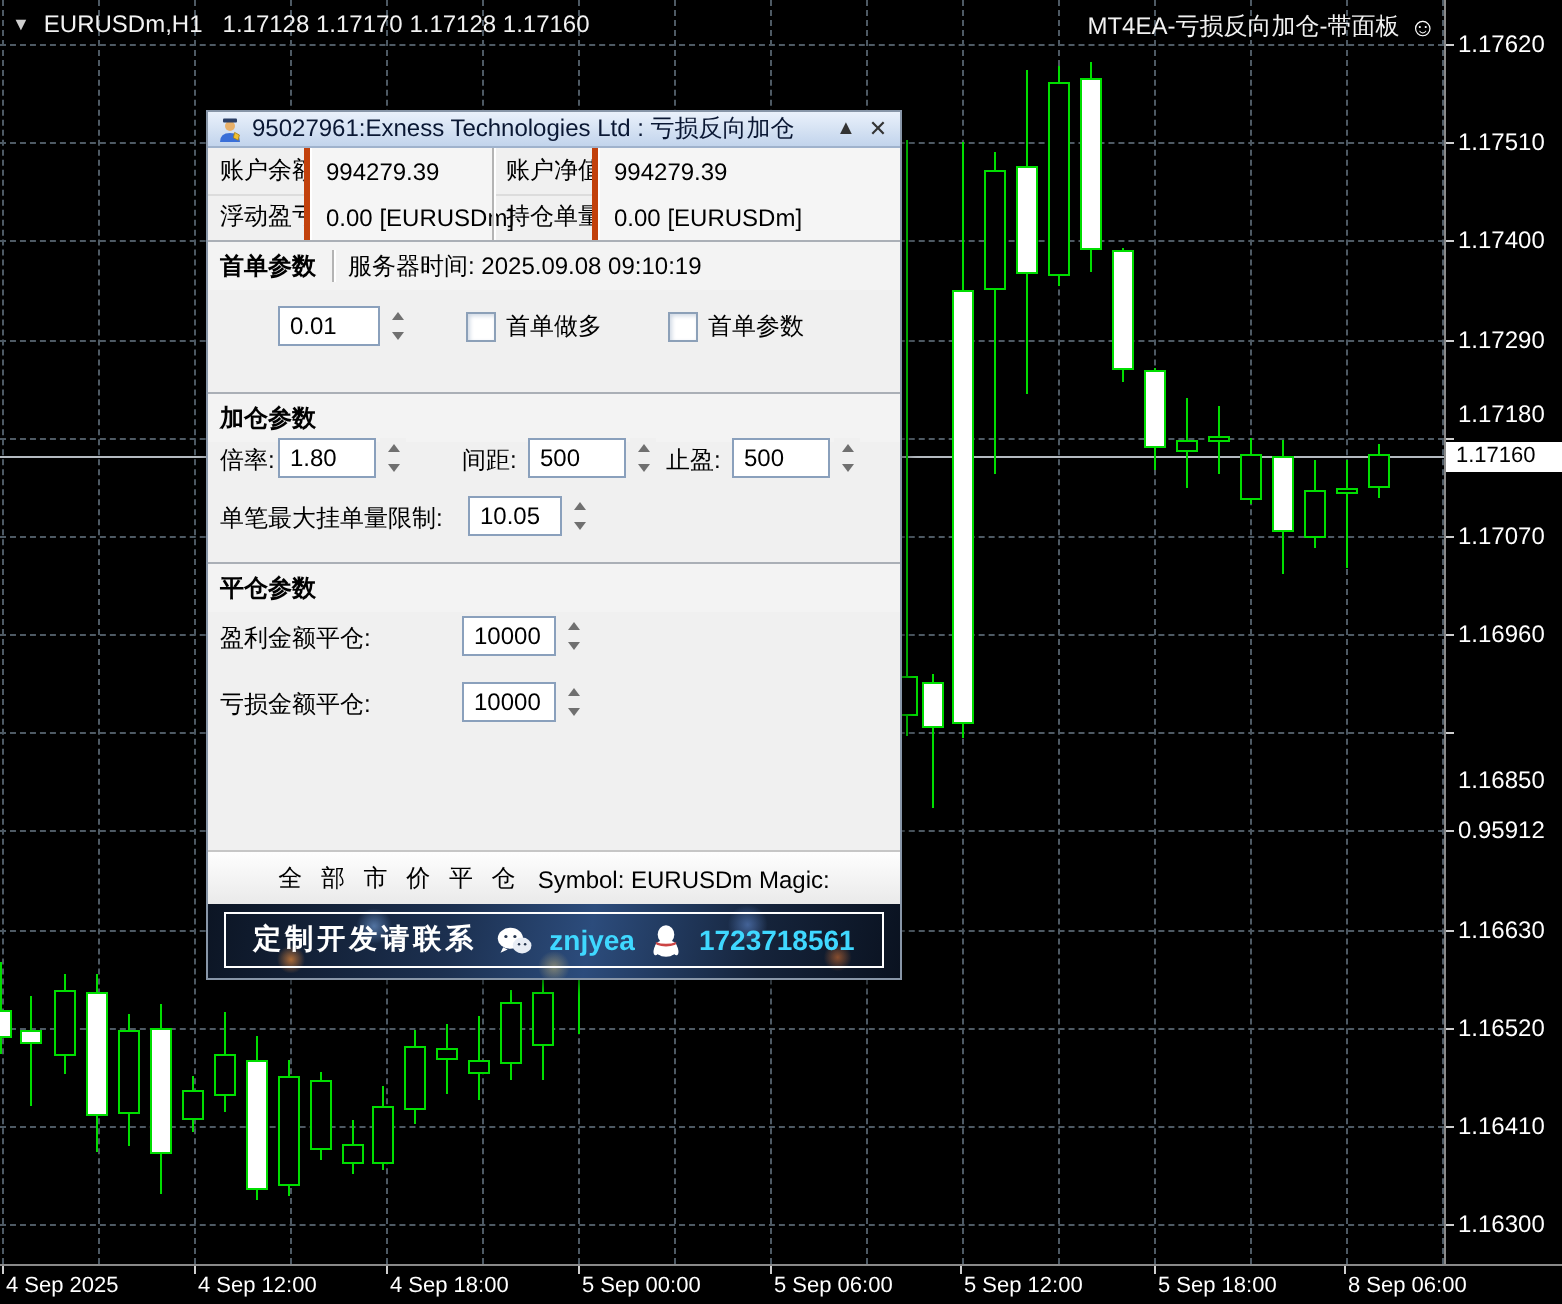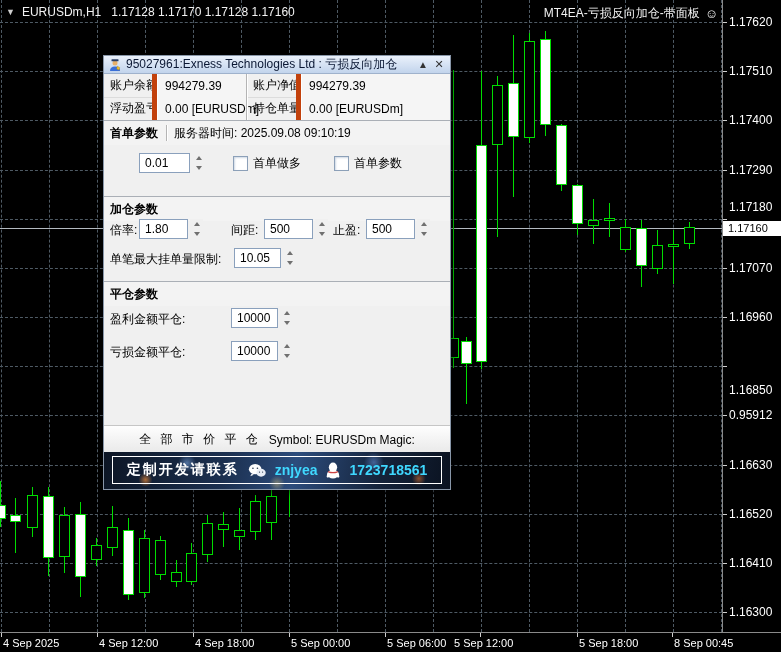--- a/index.html
+++ b/index.html
@@ -33,21 +33,21 @@
          font-size:12px;color:#000;}
   #p-titlebar{position:absolute;left:0;top:0;right:0;height:18px;
          background:linear-gradient(#eaf1fb,#c2d4ec);border-bottom:1px solid #9fb2cc;
          display:flex;align-items:center;padding:0 4px;box-sizing:border-box;}
   #p-titlebar .ttl{margin-left:4px;color:#0a1733;white-space:nowrap;}
   #p-titlebar .winbtn{margin-left:auto;color:#333;font-size:10px;width:14px;text-align:center;cursor:default;}
   #p-titlebar .winbtn.x{margin-left:2px;font-weight:bold;font-size:11px;}
   .inforow{position:absolute;left:0;right:0;height:23px;display:grid;grid-template-columns:48px 94px 50px 1fr;
            align-items:center;border-bottom:1px solid #dcdcdc;}
   .inforow .lbl{padding-left:6px;white-space:nowrap;}
-  .inforow .val{border-left:5px solid #c2410c;box-shadow:inset 1px 0 0 #fff;height:100%;
+  .inforow .val{border-left:3px solid #c2410c;box-shadow:inset 1px 0 0 #fff;height:100%;
                 display:flex;align-items:center;padding-left:8px;white-space:nowrap;background:#f5f5f5;}
   .secstrip{position:absolute;left:0;right:0;height:24px;background:#f3f3f3;border-top:1px solid #aaafb6;
             display:flex;align-items:center;}
   .secstrip .sname{margin-left:6px;font-weight:bold;white-space:nowrap;}
   .secstrip .vsep{width:1px;height:16px;background:#b4b4b4;box-shadow:1px 0 0 #fff;margin:0 7px 0 8px;}
   .prow{position:absolute;left:0;right:0;height:26px;}
   .prow .flabel{position:absolute;top:5px;white-space:nowrap;}
   .spinfield{position:absolute;top:2px;display:flex;align-items:stretch;height:20px;}
   .spinfield input{border:1px solid #8aa0bc;background:#fff;font:12px "Liberation Sans","DejaVu Sans",sans-serif;
                    padding:0 0 0 5px;margin:0;height:18px;}
@@ -229,25 +229,25 @@
       <div class="tlabel" style="left: 3px;">4 Sep 2025</div>
       <div class="ttick" style="left: 97px;"></div>
       <div class="tlabel" style="left: 99px;">4 Sep 12:00</div>
       <div class="ttick" style="left: 193px;"></div>
       <div class="tlabel" style="left: 195px;">4 Sep 18:00</div>
       <div class="ttick" style="left: 289px;"></div>
       <div class="tlabel" style="left: 291px;">5 Sep 00:00</div>
       <div class="ttick" style="left: 385px;"></div>
       <div class="tlabel" style="left: 387px;">5 Sep 06:00</div>
       <div class="ttick" style="left: 480px;"></div>
-      <div class="tlabel" style="left: 454px;">5 Sep 12:00</div>
+      <div class="tlabel" style="left: 482px;">5 Sep 12:00</div>
       <div class="ttick" style="left: 577px;"></div>
       <div class="tlabel" style="left: 579px;">5 Sep 18:00</div>
       <div class="ttick" style="left: 672px;"></div>
-      <div class="tlabel" style="left: 674px;">8 Sep 00:45</div>
+      <div class="tlabel" style="left: 674px;">8 Sep 06:00</div>
     </div>
 
   <div id="panel">
     <div id="p-titlebar">
       <span style="display:flex;">
         <svg width="14" height="14" viewBox="0 0 14 14">
             <circle cx="7" cy="5" r="2.5" fill="#e8b06a"></circle>
             <path d="M2 13 Q2 8.5 7 8.5 Q12 8.5 12 13 Z" fill="#3a6fd8"></path>
             <rect x="3.5" y="1.2" width="7" height="2.1" rx="0.5" fill="#2b3f66"></rect>
             <path d="M9.3 8.2 l2.4 1.3 -0.6 2.6 -2.4-1.2 z" fill="#f0c030" stroke="#a87d10" stroke-width="0.4"></path>

